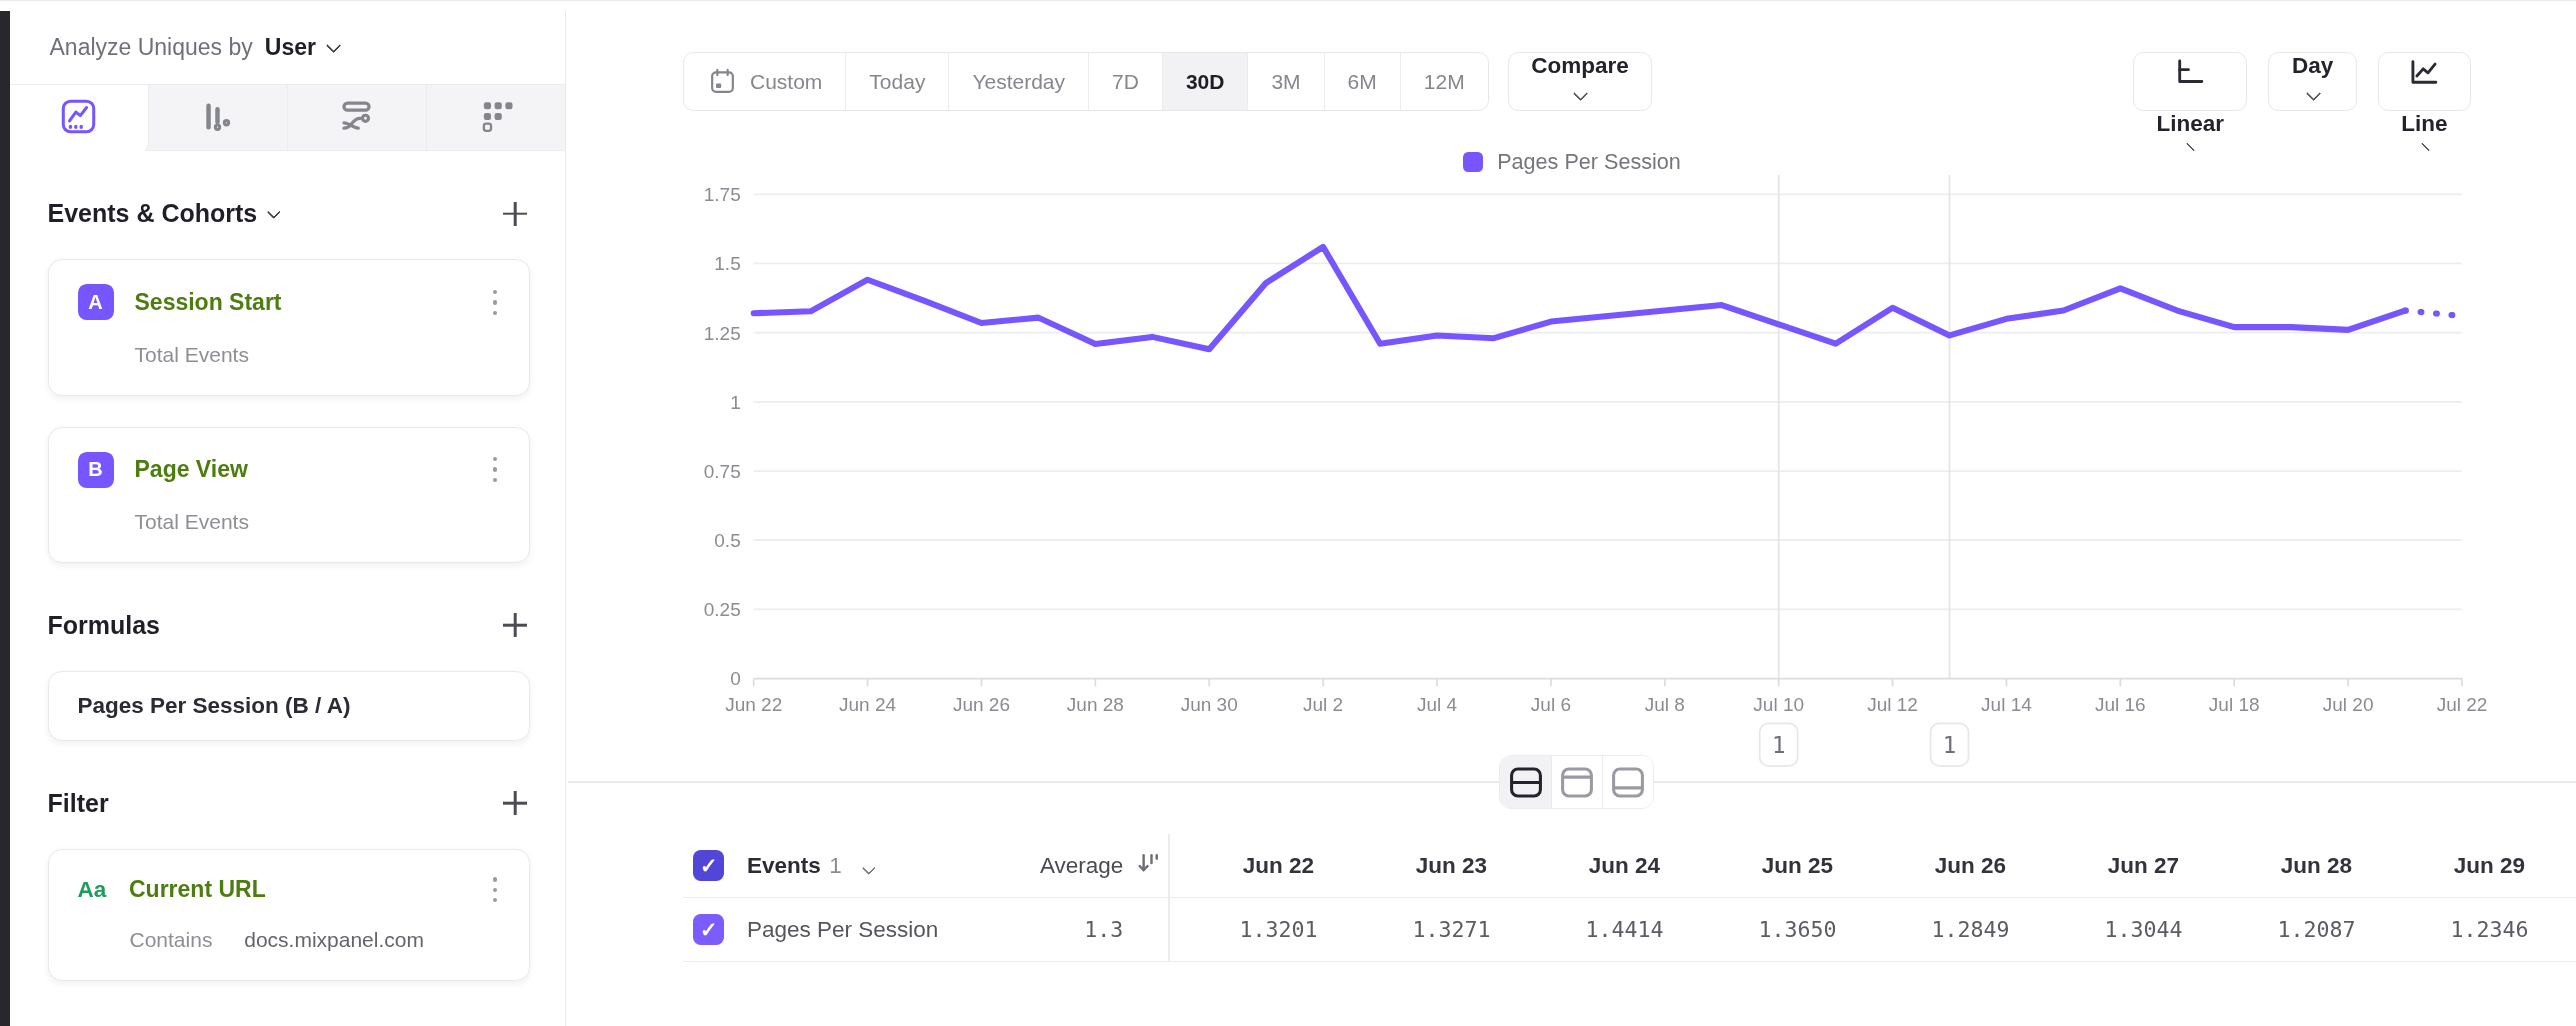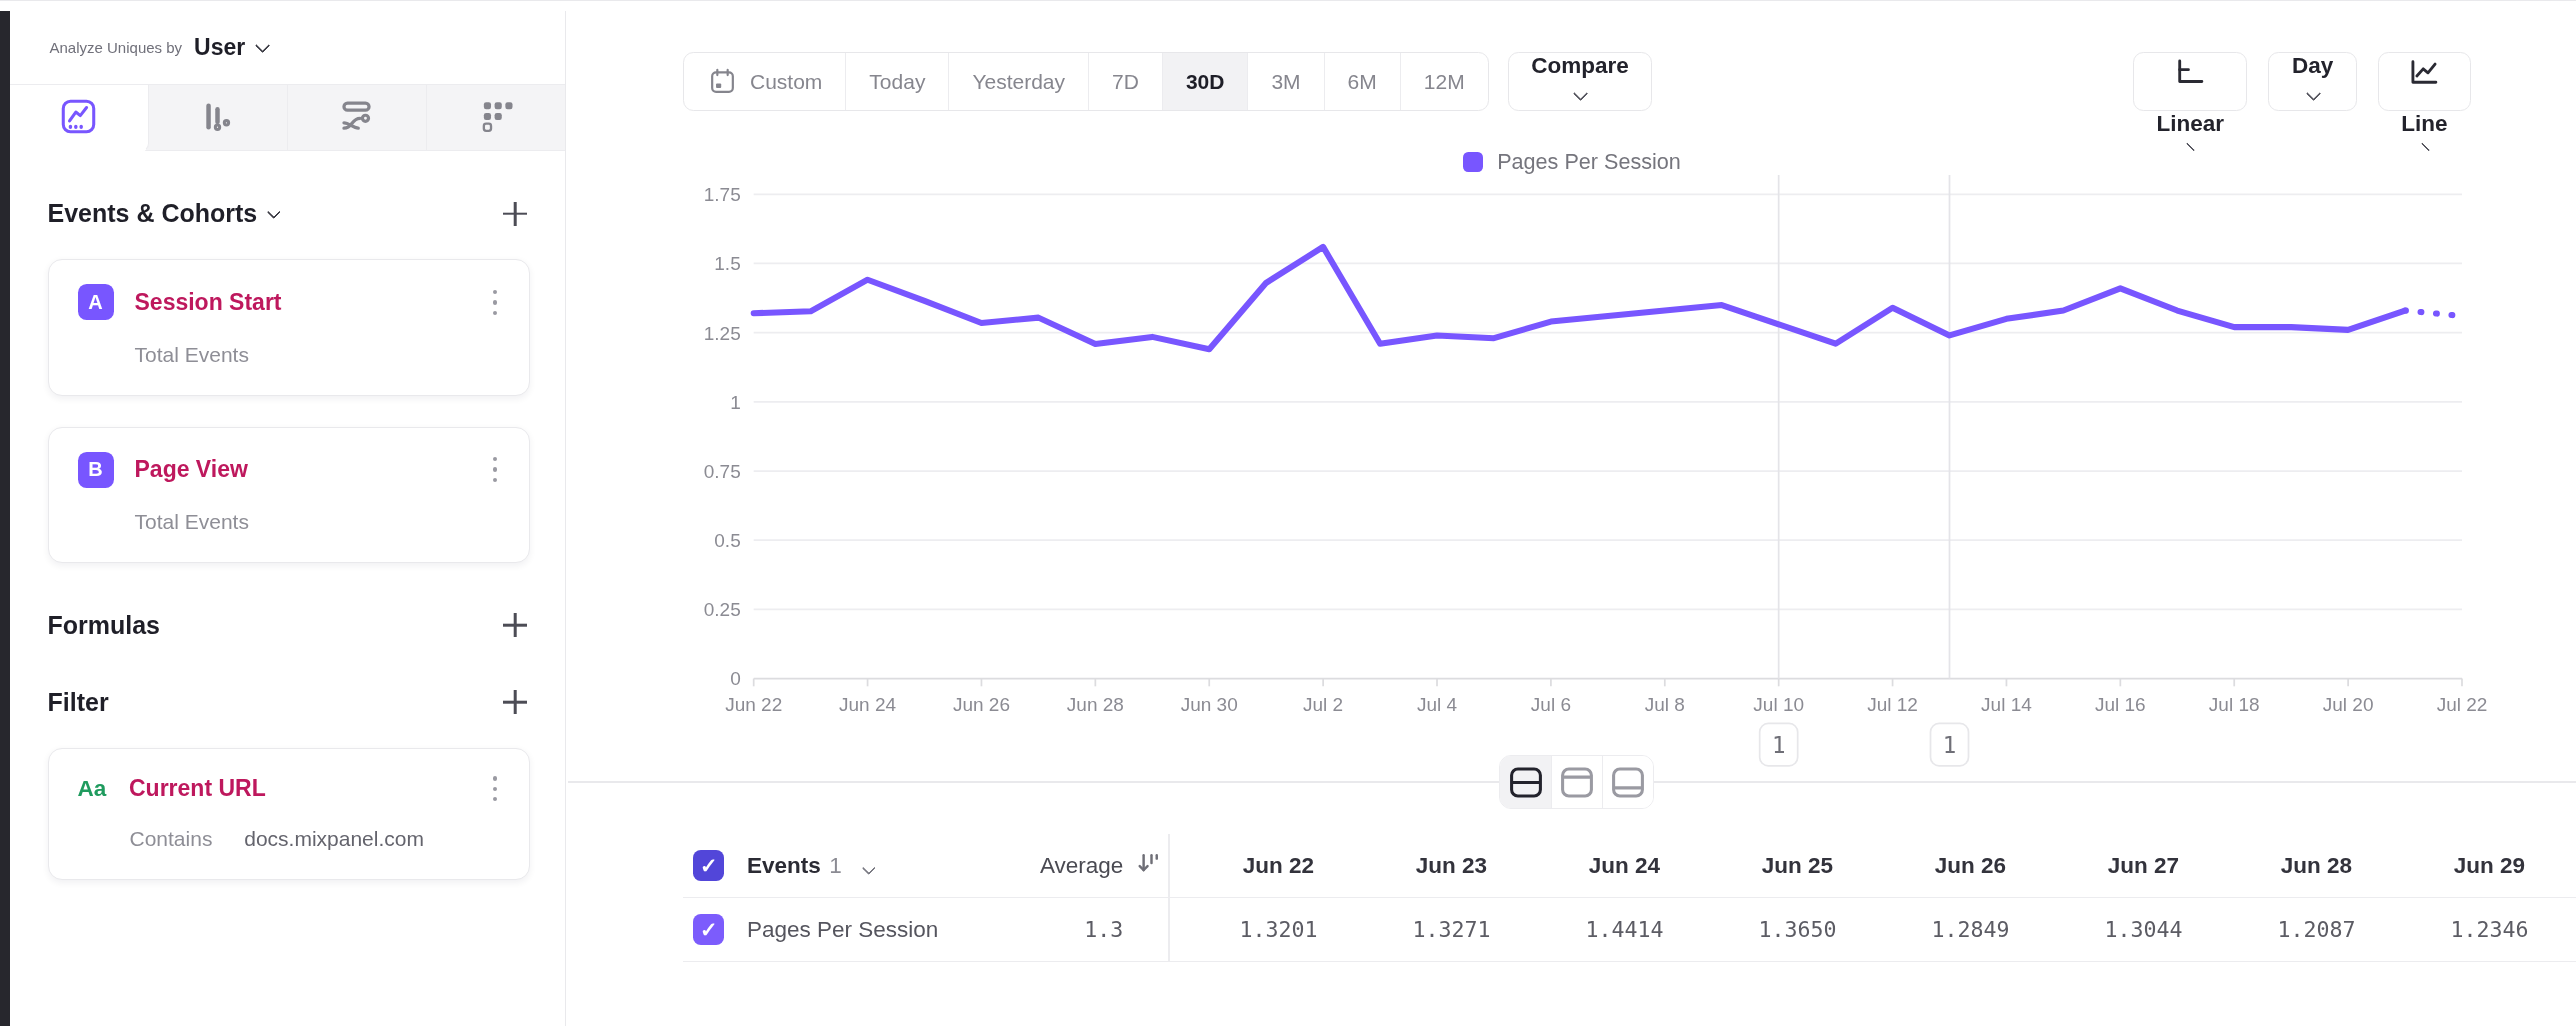--- a/index.html
+++ b/index.html
@@ -6,42 +6,42 @@
   html,body { width:2576px; height:1026px; background:#fff; overflow:hidden;
     font-family:"Liberation Sans", sans-serif; color:#23232c; }
   .page { position:relative; width:2576px; height:1026px; background:#fff; border-top:1.7px solid #e9e9ec; }
 
   
   .rail { position:absolute; left:0; top:10.4px; bottom:0; width:9.5px; background:#27272d; }
 
   
   .sidebar { position:absolute; left:9.5px; top:10.4px; bottom:0; width:556px; background:#fff; border-right:1.7px solid #e9e9ec; }
   .sb-header { height:74px; display:flex; align-items:center; padding:0 35px 0 40px; border-bottom:1.7px solid #ececef; }
-  .sb-header .muted { color:#70707a; font-size:15px; }
+  .sb-header .muted { color:#70707a; font-size:23px; }
   .sb-header .strong { color:#1e1e27; font-size:23px; font-weight:700; margin-left:12px; }
   .chev { display:inline-block; width:11.2px; height:11.2px; border-right:2.6px solid currentColor; border-bottom:2.6px solid currentColor; transform:rotate(45deg); border-radius:1.7px; margin-left:12px; margin-top:-5.2px; color:#3c3c45; }
   .chev.sm { width:9.5px; height:9.5px; }
 
   .tabbar { display:flex; height:66px; background:#f4f4f6; border-bottom:1.7px solid #ececef; }
   .tab { flex:1; display:flex; align-items:center; justify-content:center; border-right:1.7px solid #ececef; background:#f4f4f6; }
   .tab:last-child { border-right:none; }
   .tab.active { background:#fff; border-bottom:1.7px solid #fff; margin-bottom:-1.7px; border-bottom-right-radius:8.6px; }
 
   .sb-scroll { padding:0 35px 0 38px; }
   .section-head { display:flex; align-items:center; justify-content:space-between; margin-top:48px; }
   .section-title { font-size:25px; font-weight:700; color:#1f1f28; display:flex; align-items:center; }
   .plus { position:relative; width:29px; height:29px; color:#4c4c55; cursor:pointer; }
   .plus::before, .plus::after { content:""; position:absolute; background:currentColor; }
   .plus::before { left:50%; top:2.6px; bottom:2.6px; width:2.6px; transform:translateX(-50%); }
   .plus::after { top:50%; left:2.6px; right:2.6px; height:2.6px; transform:translateY(-50%); }
 
   .card { background:#fff; border:1.7px solid #e9e9ec; border-radius:14px; box-shadow:0 2.6px 7px rgba(25,25,50,0.06); margin-top:31px; padding:24px 26px 22.5px 29px; }
   .card-row { display:flex; align-items:center; }
   .badge { width:36px; height:36px; border-radius:8.6px; background:#7856ff; color:#fff; font-size:20px; font-weight:700; display:flex; align-items:center; justify-content:center; flex:0 0 auto; }
-  .card-title { font-size:23px; font-weight:600; color:#be185d; margin-left:21px; flex:1; }
+  .card-title { font-size:23px; font-weight:600; color:#4d7c0f; margin-left:21px; flex:1; }
   .kebab { display:flex; flex-direction:column; gap:6px; padding:3.5px 5.2px; }
   .kebab i { width:4.3px; height:4.3px; border-radius:50%; background:#9a9aa2; }
   .card-sub { margin:22.5px 0 5.2px 57px; font-size:21px; color:#8e8e96; }
   .card-sub .val { color:#64646d; margin-left:26px; }
   .formula-card { padding:21px 26px 21px 29px; }
   .formula-name { font-size:22.5px; font-weight:600; color:#2b2b34; }
   .aa { font-size:22.5px; font-weight:700; color:#1f9b5e; width:36px; flex:0 0 auto; }
 
   
   .main { position:absolute; left:568px; top:10.4px; right:0; bottom:0; background:#fff; }
@@ -183,20 +183,23 @@
             </span>
         </div>
         <div class="card-sub">Total Events</div>
       </div>
 
       <div class="section-head">
         <span class="section-title">
             <span>Formulas</span>
           </span>
         <span class="plus"></span>
+      </div>
+      <div class="card formula-card">
+        <div class="formula-name">Pages Per Session (B / A)</div>
       </div>
 
       <div class="section-head">
         <span class="section-title">
             <span>Filter</span>
           </span>
         <span class="plus"></span>
       </div>
       <div class="card">
         <div class="card-row">

